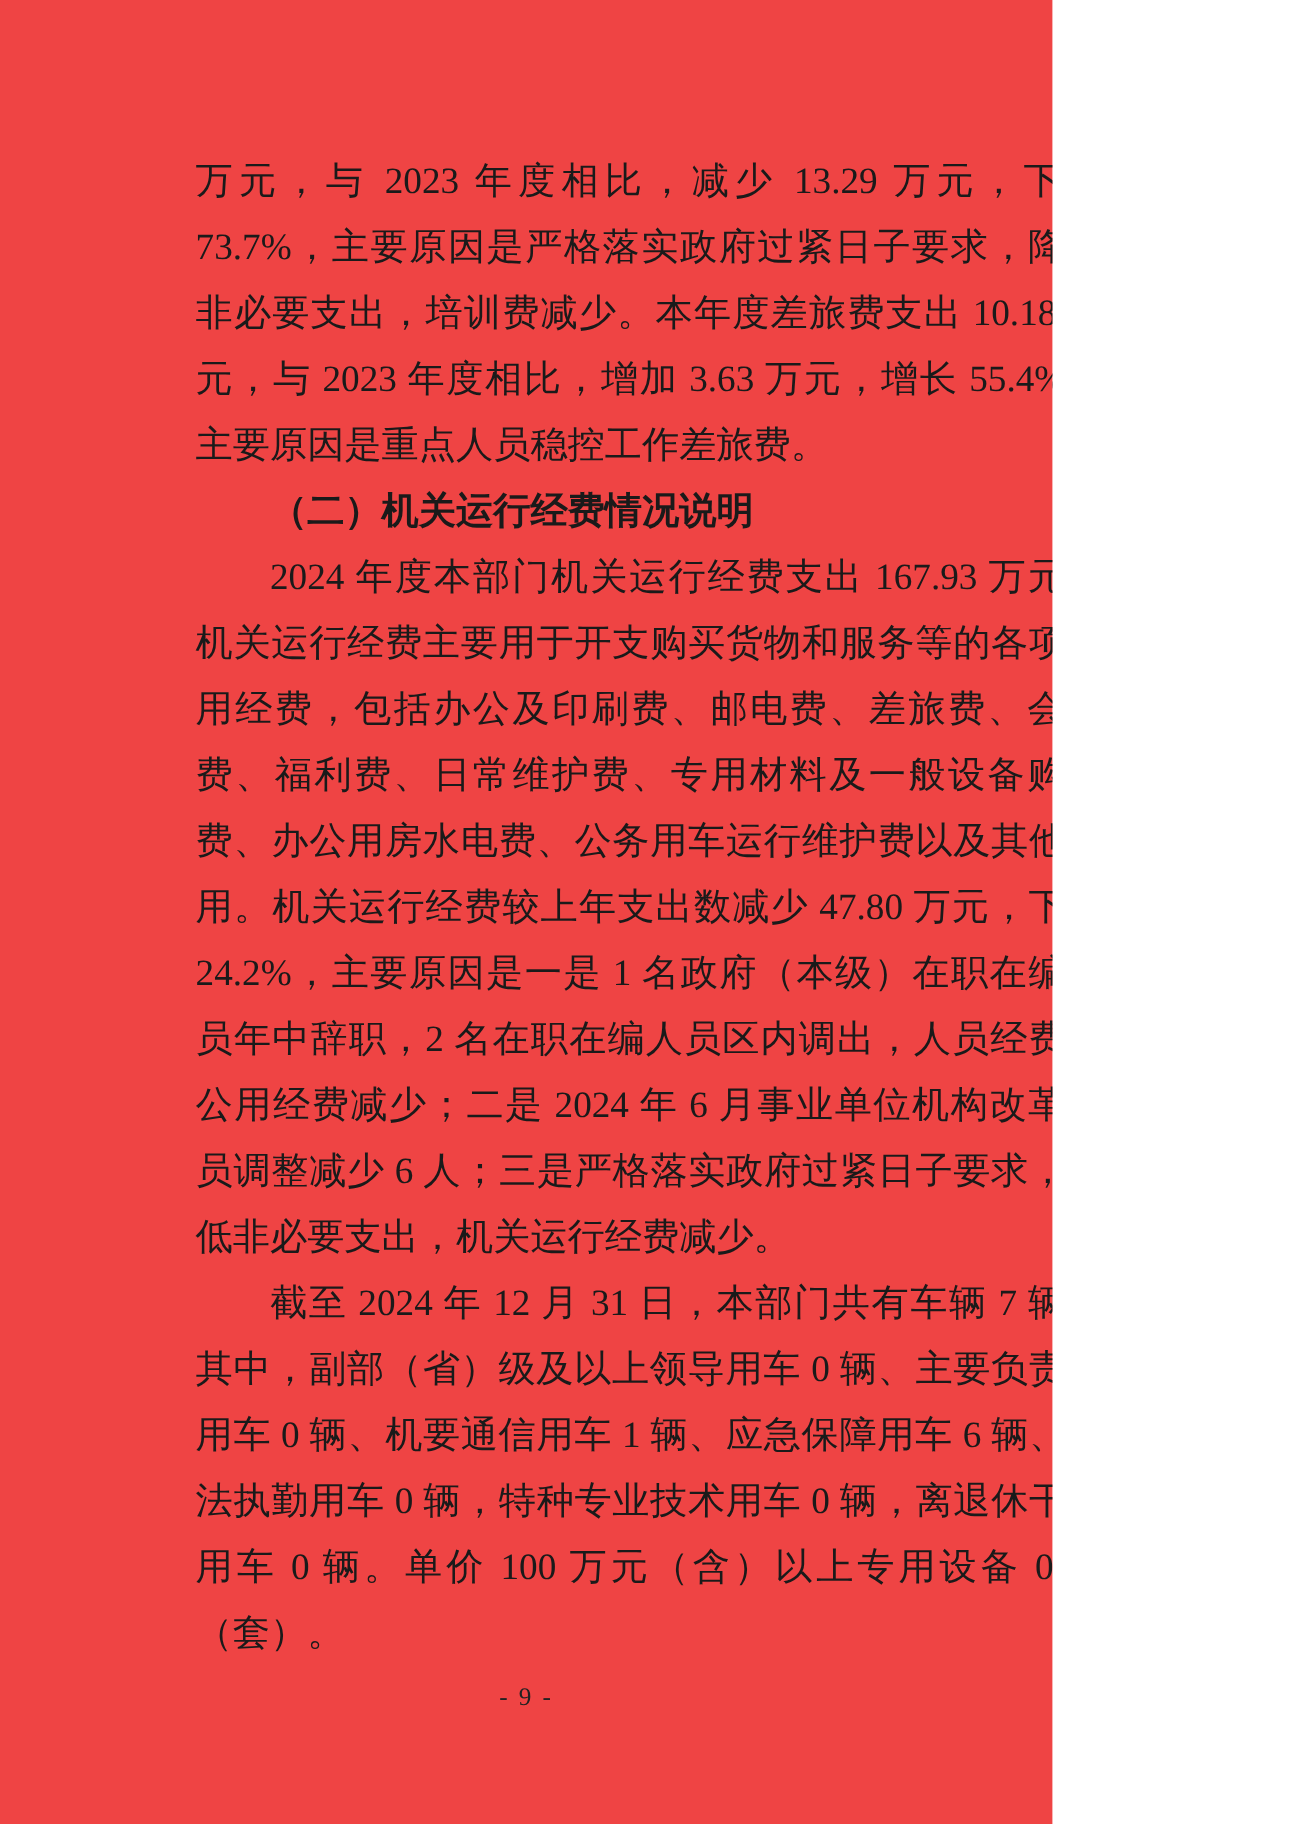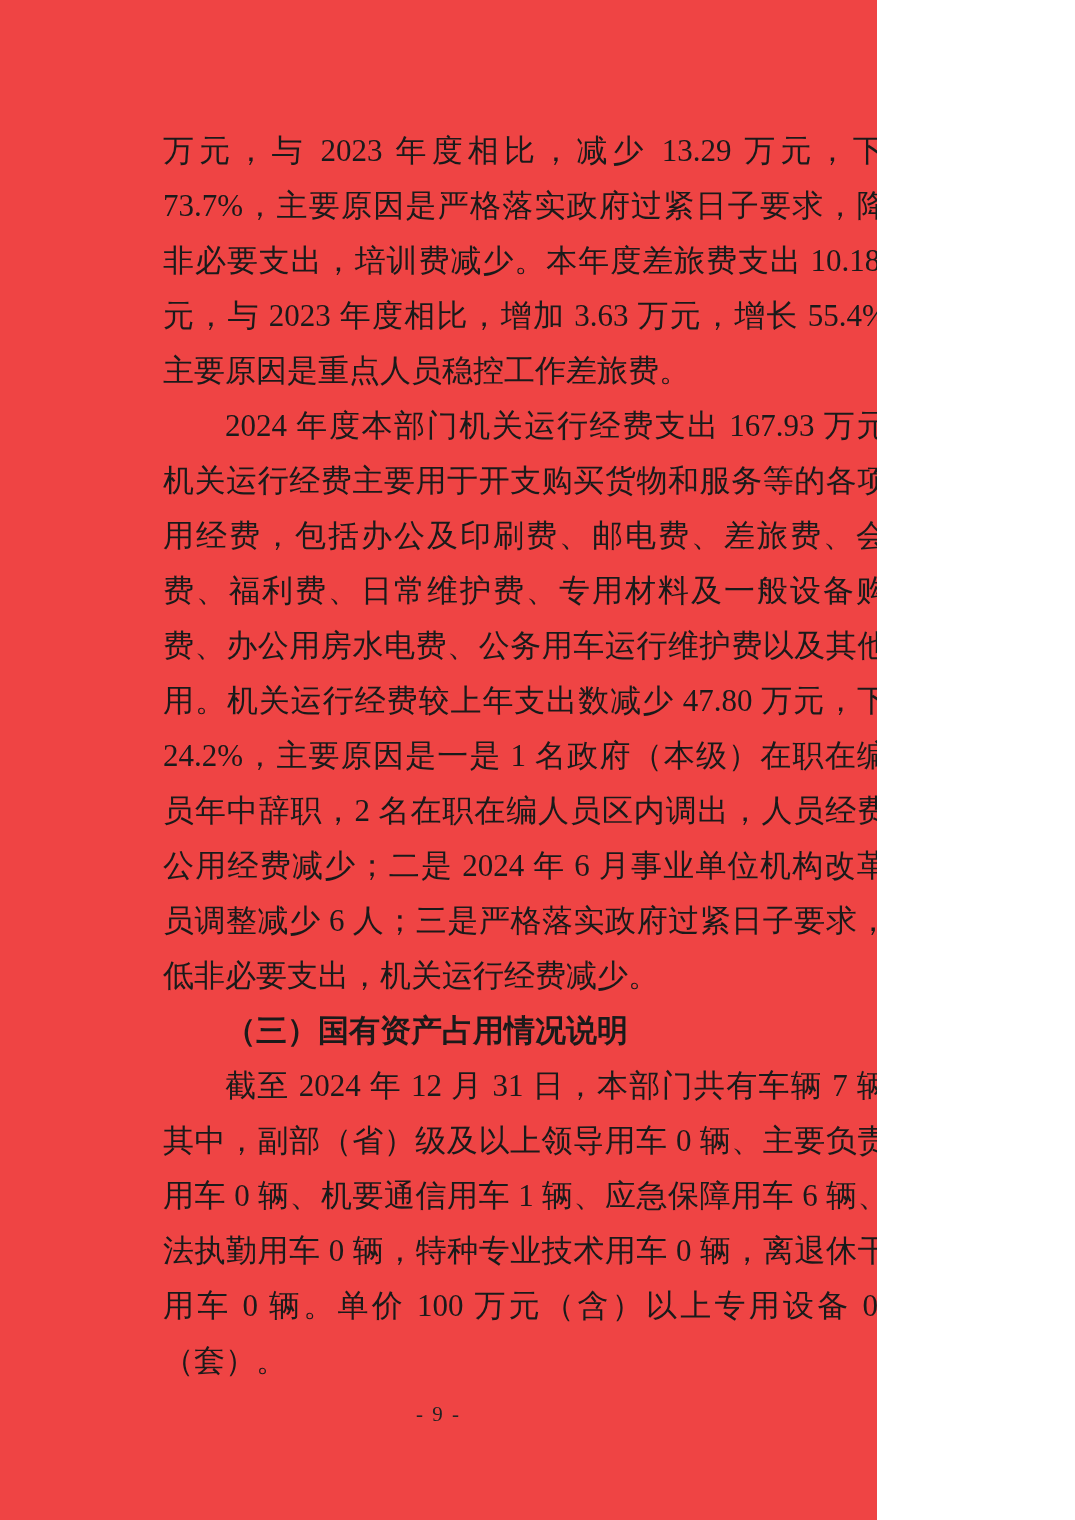--- a/index.html
+++ b/index.html
@@ -50,18 +50,18 @@
     color: #222222;
     letter-spacing: 2px;
   }
 </style>
 </head>
 <body>
 
 <div class="page">
   <div class="content">
     <p class="para continuation">万元，与 2023 年度相比，减少 13.29 万元，下降 73.7%，主要原因是严格落实政府过紧日子要求，降低非必要支出，培训费减少。本年度差旅费支出 10.18 万元，与 2023 年度相比，增加 3.63 万元，增长 55.4%，主要原因是重点人员稳控工作差旅费。</p>
+    <p class="heading">（二）机关运行经费情况说明</p>
     <p class="para">2024 年度本部门机关运行经费支出 167.93 万元，机关运行经费主要用于开支购买货物和服务等的各项公用经费，包括办公及印刷费、邮电费、差旅费、会议费、福利费、日常维护费、专用材料及一般设备购置费、办公用房水电费、公务用车运行维护费以及其他费用。机关运行经费较上年支出数减少 47.80 万元，下降 24.2%，主要原因是一是 1 名政府（本级）在职在编人员年中辞职，2 名在职在编人员区内调出，人员经费及公用经费减少；二是 2024 年 6 月事业单位机构改革人员调整减少 6 人；三是严格落实政府过紧日子要求，降低非必要支出，机关运行经费减少。</p>
-    <p class="heading">（三）国有资产占用情况说明</p>
     <p class="para">截至 2024 年 12 月 31 日，本部门共有车辆 7 辆，其中，副部（省）级及以上领导用车 0 辆、主要负责人用车 0 辆、机要通信用车 1 辆、应急保障用车 6 辆、执法执勤用车 0 辆，特种专业技术用车 0 辆，离退休干部用车 0 辆。单价 100 万元（含）以上专用设备 0 台（套）。</p>
   </div>
   <div class="footer">- 9 -</div>
 </div>
 
 </body></html>

